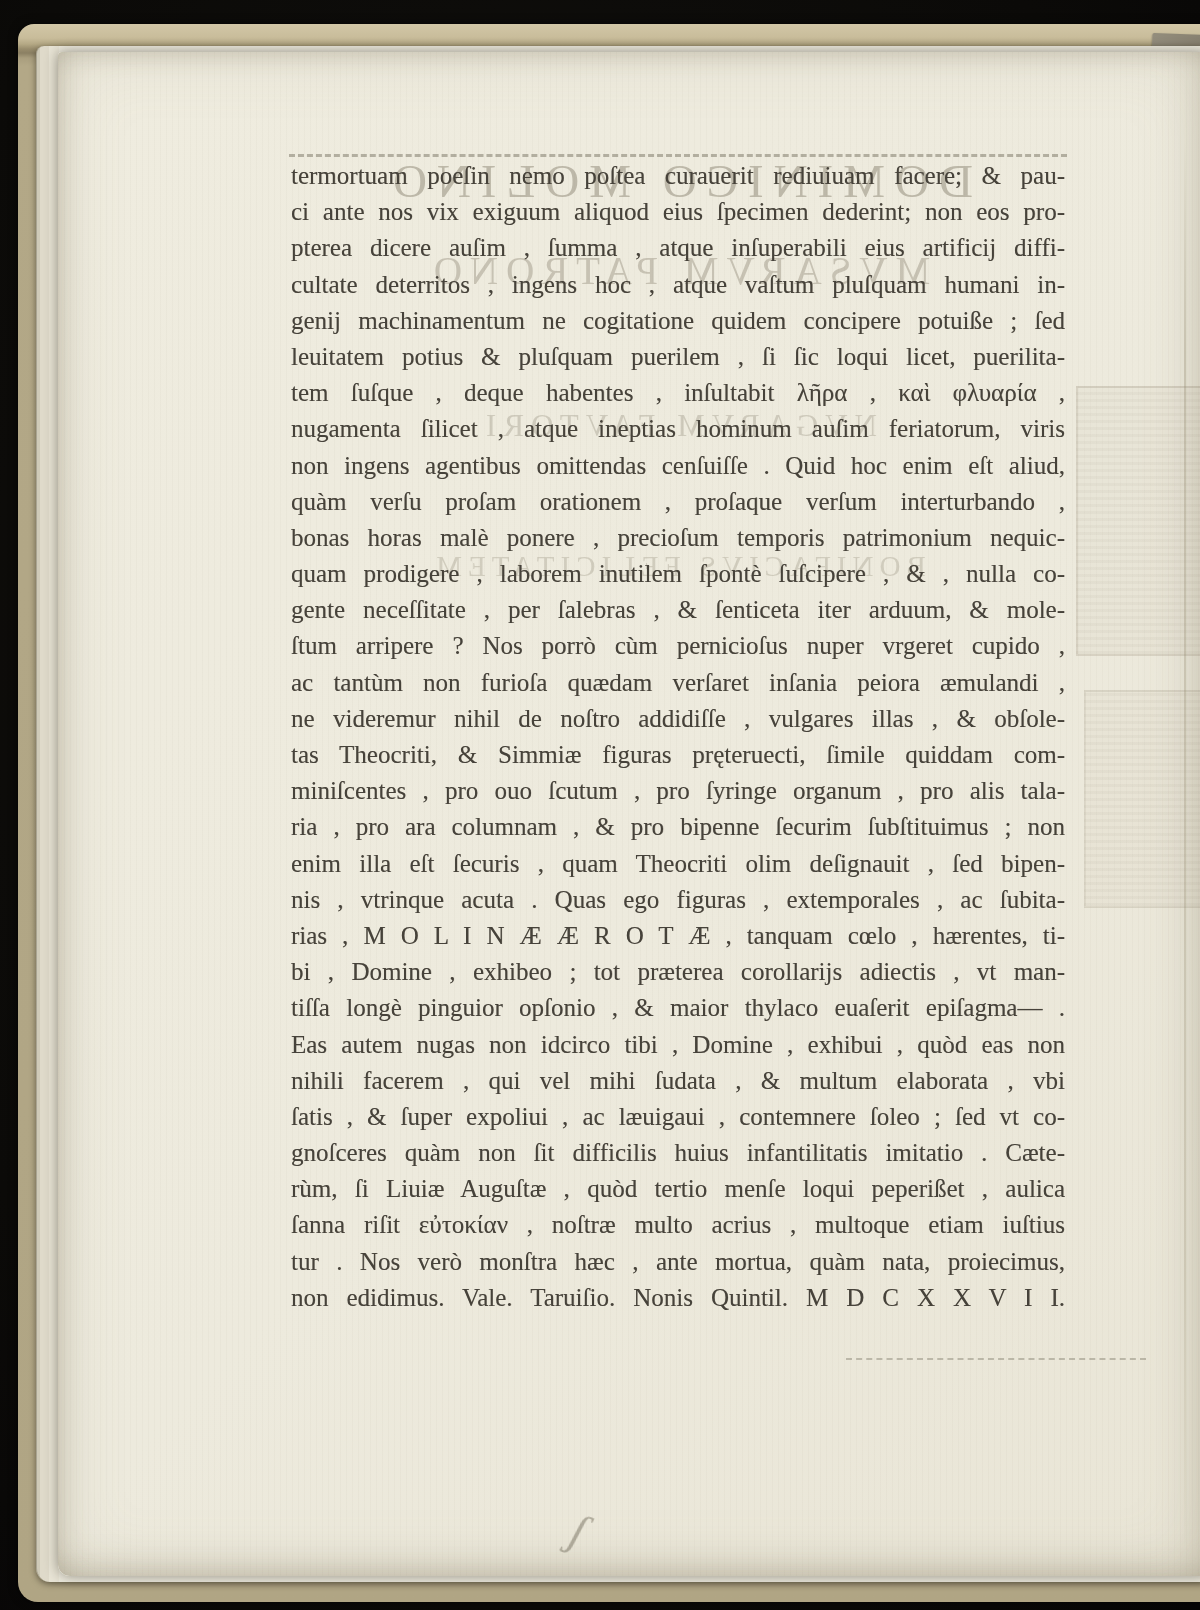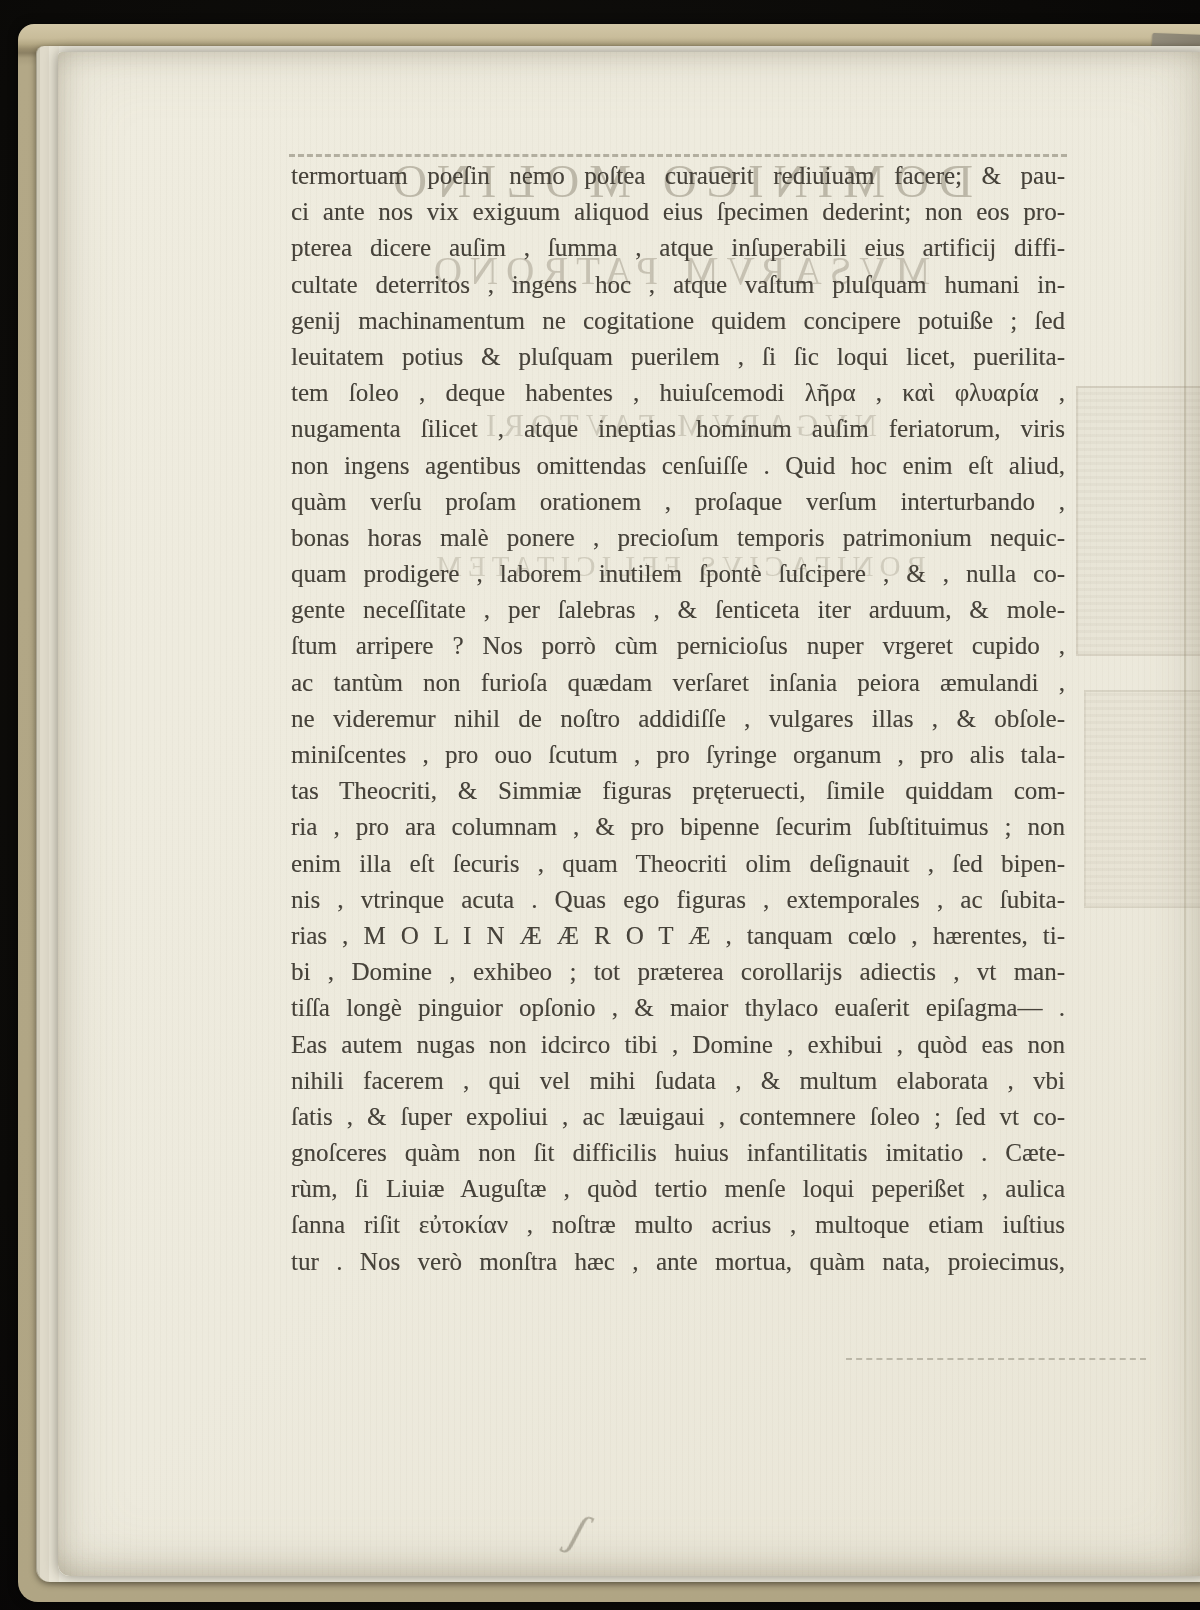--- a/index.html
+++ b/index.html
@@ -114,43 +114,44 @@
     <div class="rule rule-top"></div>
     <div class="rule rule-bottom"></div>
 
     <div class="textblock">
       <div class="tl">termortuam poeſin nemo poſtea curauerit rediuiuam facere; &amp; pau-</div>
       <div class="tl">ci ante nos vix exiguum aliquod eius ſpecimen dederint; non eos pro-</div>
       <div class="tl">pterea dicere auſim , ſumma , atque inſuperabili eius artificij diffi-</div>
       <div class="tl">cultate deterritos , ingens hoc , atque vaſtum pluſquam humani in-</div>
       <div class="tl">genij machinamentum ne cogitatione quidem concipere potuiße ; ſed</div>
       <div class="tl">leuitatem potius &amp; pluſquam puerilem , ſi ſic loqui licet, puerilita-</div>
-      <div class="tl">tem ſoleo , deque habentes , huiuſcemodi λῆρα , καὶ φλυαρία ,</div>
+      <div class="tl">tem ſuſque , deque habentes , inſultabit λῆρα , καὶ φλυαρία ,</div>
       <div class="tl">nugamenta ſilicet , atque ineptias hominum auſim feriatorum, viris</div>
       <div class="tl">non ingens agentibus omittendas cenſuiſſe . Quid hoc enim eſt aliud,</div>
       <div class="tl">quàm verſu proſam orationem , proſaque verſum interturbando ,</div>
       <div class="tl">bonas horas malè ponere , precioſum temporis patrimonium nequic-</div>
       <div class="tl">quam prodigere , laborem inutilem ſpontè ſuſcipere , &amp; , nulla co-</div>
       <div class="tl">gente neceſſitate , per ſalebras , &amp; ſenticeta iter arduum, &amp; mole-</div>
       <div class="tl">ſtum arripere ? Nos porrò cùm pernicioſus nuper vrgeret cupido ,</div>
       <div class="tl">ac tantùm non furioſa quædam verſaret inſania peiora æmulandi ,</div>
       <div class="tl">ne videremur nihil de noſtro addidiſſe , vulgares illas , &amp; obſole-</div>
+      <div class="tl">tas Theocriti, &amp; Simmiæ figuras pręteruecti, ſimile quiddam com-</div>
       <div class="tl">miniſcentes , pro ouo ſcutum , pro ſyringe organum , pro alis tala-</div>
-      <div class="tl">tas Theocriti, &amp; Simmiæ figuras pręteruecti, ſimile quiddam com-</div>
       <div class="tl">ria , pro ara columnam , &amp; pro bipenne ſecurim ſubſtituimus ; non</div>
       <div class="tl">enim illa eſt ſecuris , quam Theocriti olim deſignauit , ſed bipen-</div>
       <div class="tl">nis , vtrinque acuta . Quas ego figuras , extemporales , ac ſubita-</div>
       <div class="tl">rias , M O L I N Æ Æ   R O T Æ , tanquam cœlo , hærentes, ti-</div>
       <div class="tl">bi , Domine , exhibeo ; tot præterea corollarijs adiectis , vt man-</div>
       <div class="tl">tiſſa longè pinguior opſonio , &amp; maior thylaco euaſerit epiſagma— .</div>
       <div class="tl">Eas autem nugas non idcirco tibi , Domine , exhibui , quòd eas non</div>
       <div class="tl">nihili facerem , qui vel mihi ſudata , &amp; multum elaborata , vbi</div>
       <div class="tl">ſatis , &amp; ſuper expoliui , ac læuigaui , contemnere ſoleo ; ſed vt co-</div>
       <div class="tl">gnoſceres quàm non ſit difficilis huius infantilitatis imitatio . Cæte-</div>
       <div class="tl">rùm, ſi Liuiæ Auguſtæ , quòd tertio menſe loqui peperißet , aulica</div>
       <div class="tl">ſanna riſit εὐτοκίαν , noſtræ multo acrius , multoque etiam iuſtius</div>
       <div class="tl">tur . Nos verò monſtra hæc , ante mortua, quàm nata, proiecimus,</div>
+      <div class="tl">non edidimus. Vale. Taruiſio. Nonis Quintil. M D C X X V I I.</div>
     </div>
 
     <div class="pencil">ʃ</div>
 
   </div>
 </div>
 
 </body></html>

